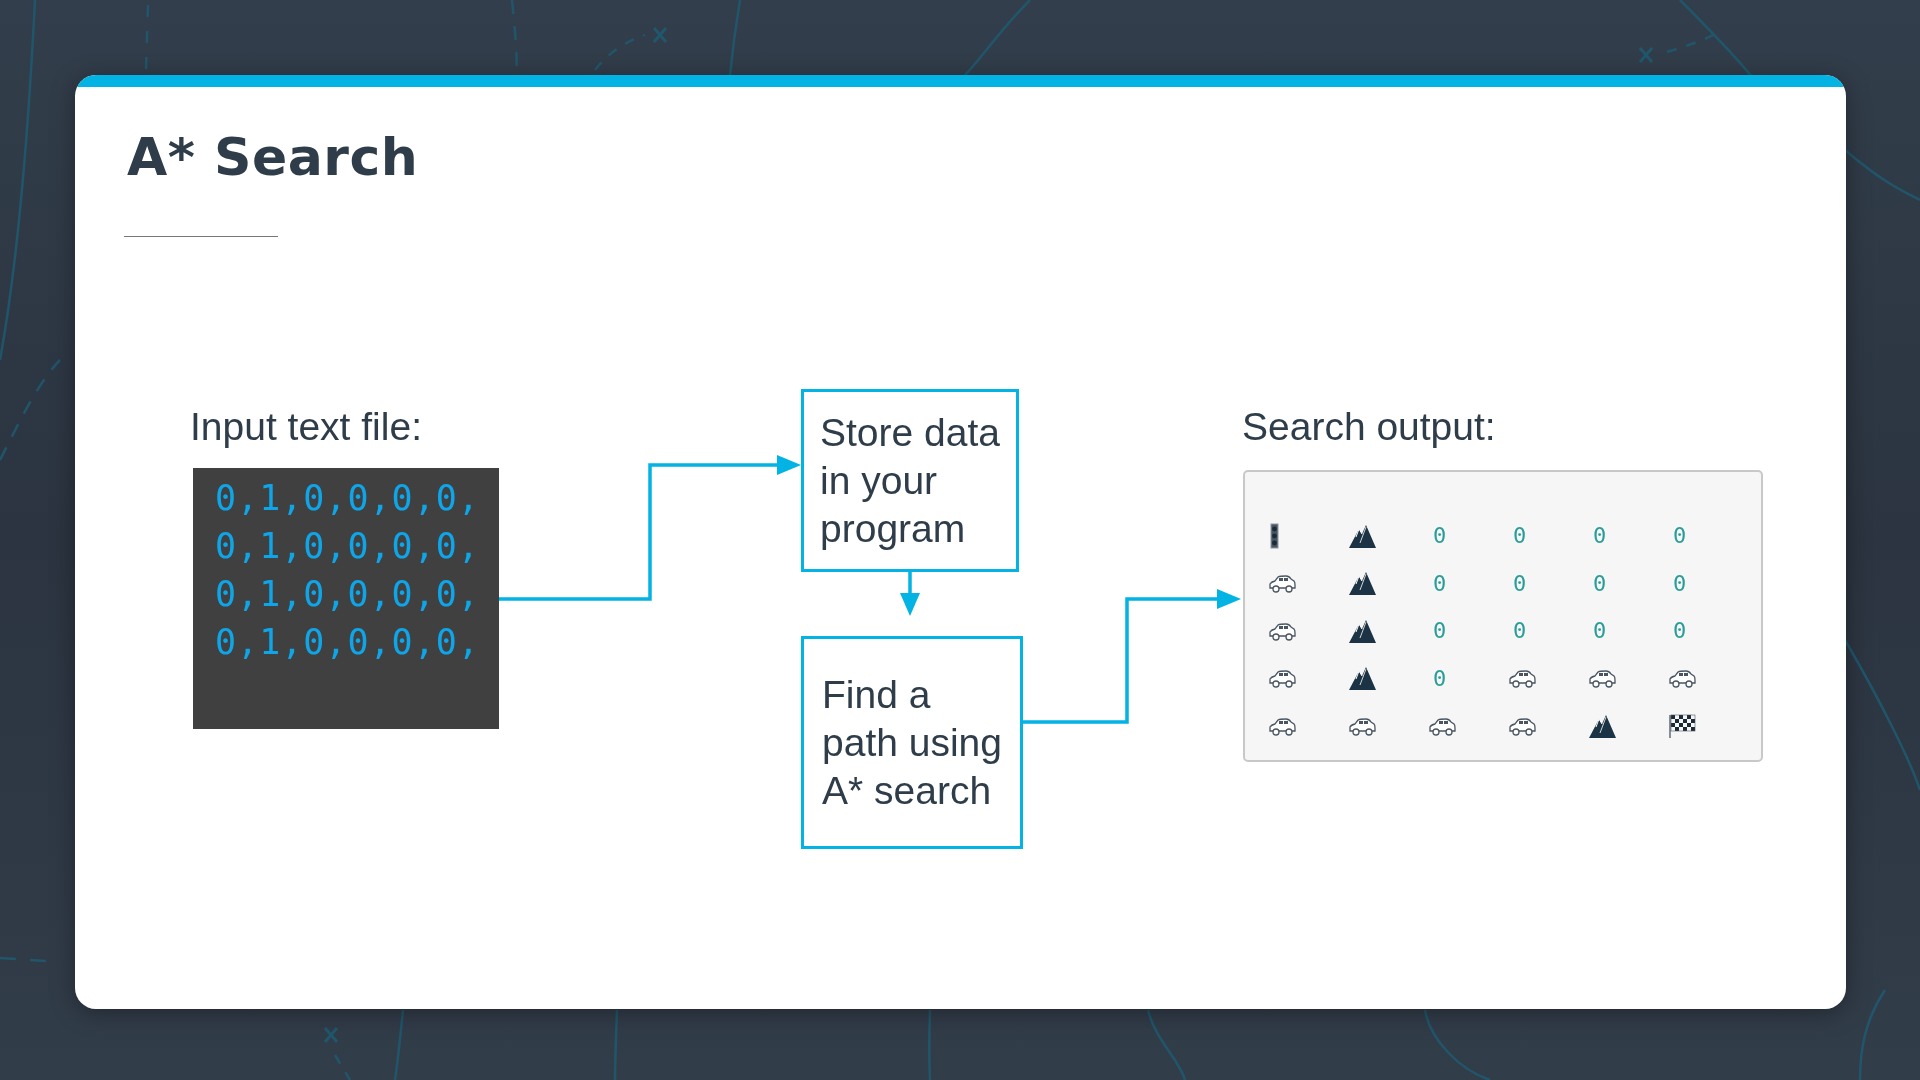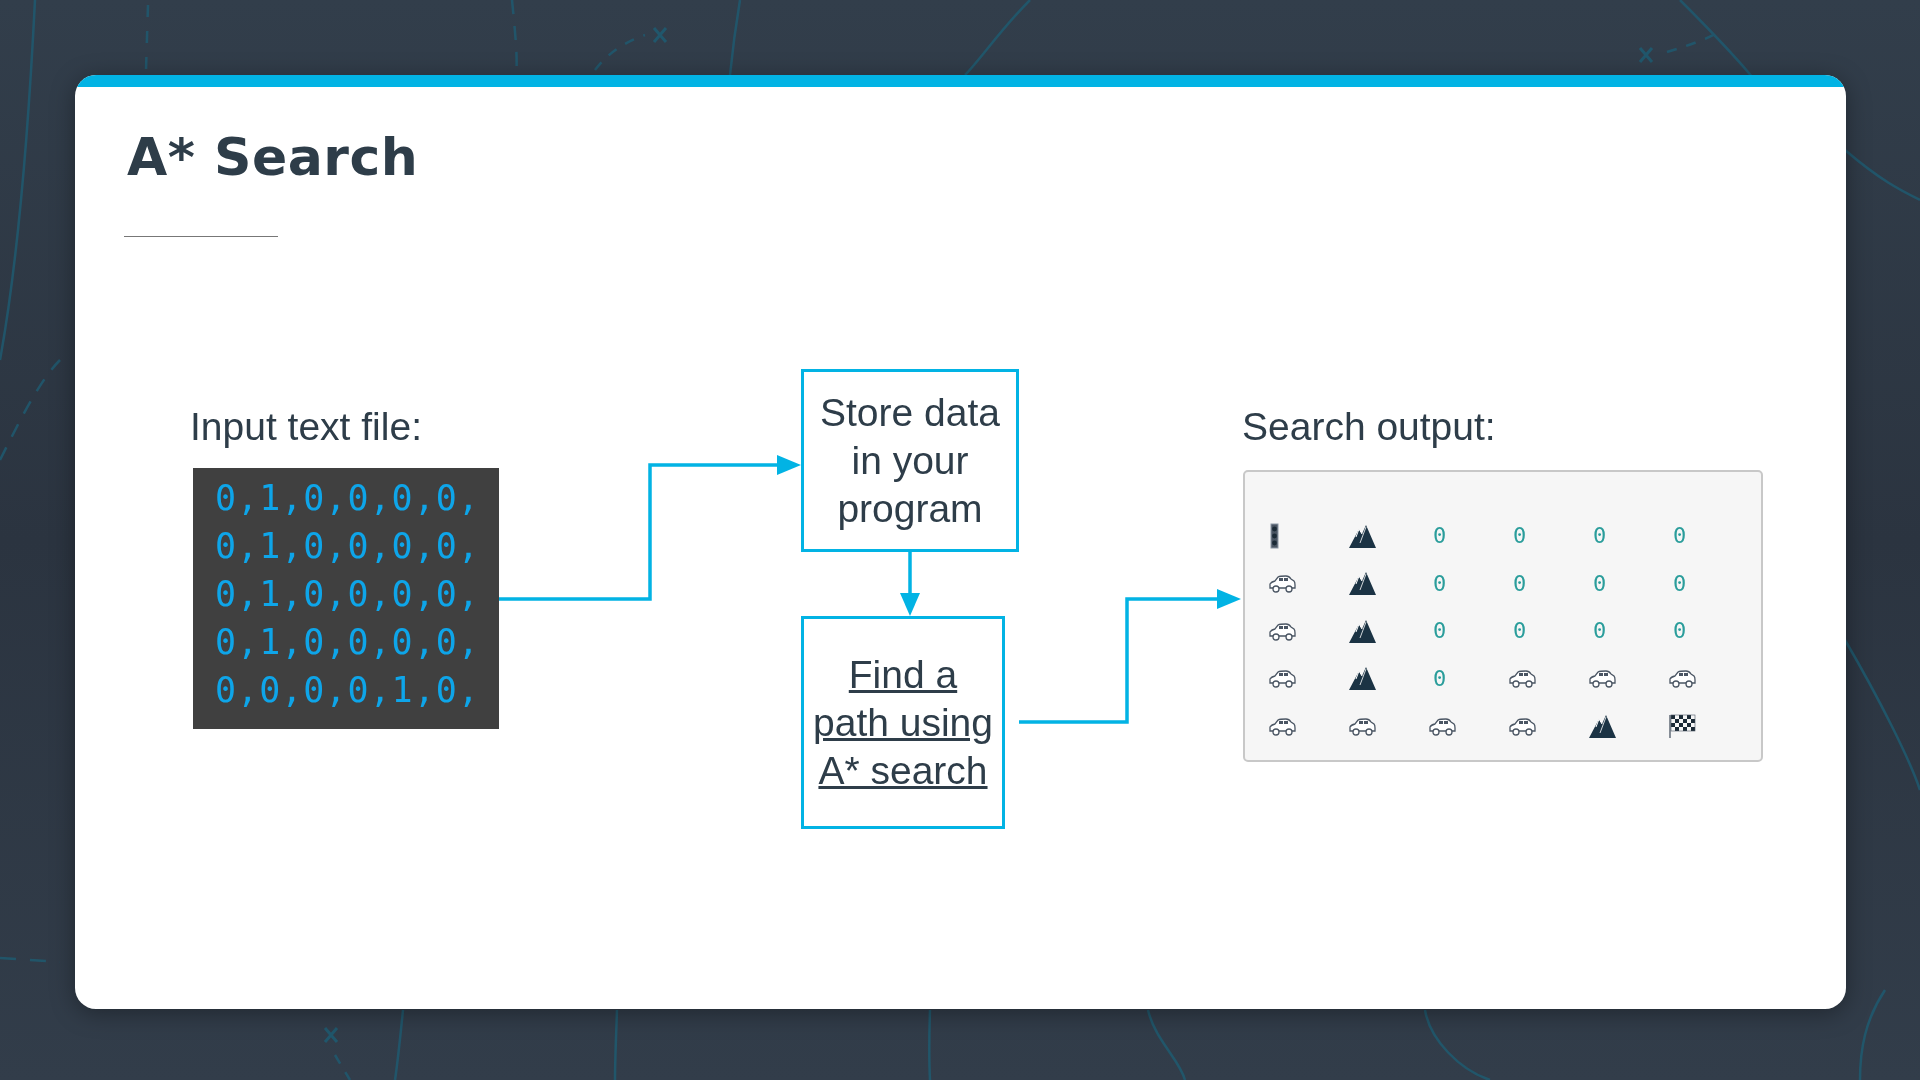--- a/index.html
+++ b/index.html
@@ -30,25 +30,25 @@
     position: absolute; left: 118px; top: 393px; width: 306px; height: 261px;
     background: #404040; box-sizing: border-box; padding: 6px 0 0 22px;
   }
   .code-line {
     font-family: "DejaVu Sans Mono", monospace; font-size: 35px; color: #0ea5e9;
     line-height: 48px; white-space: pre; letter-spacing: 1px;
   }
 
   .flow-box {
     position: absolute; box-sizing: border-box; border: 3px solid #02b3e4;
-    display: flex; align-items: center; justify-content: center; text-align: center;
-    font-size: 39px; color: #2e3d49; line-height: 48px; background: #fff;
+    display: flex; align-items: center; justify-content: center; 
+    font-size: 39px; color: #2e3d49; line-height: 48px; background: #fff; margin-top: 20px;
   }
   .box-store { left: 726px; top: 294px; width: 218px; height: 183px; }
-  .box-find  { left: 726px; top: 541px; width: 204px; height: 213px; text-decoration: underline; }
+  .box-find  { left: 726px; top: 541px; width: 222px; height: 213px; }
   .flow-text { white-space: pre-line; }
 
   .arrows { position: absolute; left: 0; top: 0; width: 1771px; height: 934px; pointer-events: none; }
 
   .output-box {
     position: absolute; left: 1168px; top: 395px; width: 520px; height: 292px;
     box-sizing: border-box; border: 2px solid #c8c8c8; border-radius: 5px;
     background: #f6f6f6;
   }
   .grid {
@@ -95,21 +95,20 @@
   <div class="card-topbar"></div>
   <h1 class="title">A* Search</h1>
   <div class="title-rule"></div>
 
   <div class="label input-label">Input text file:</div>
   <div class="code-box">
     <div class="code-line">0,1,0,0,0,0,</div>
     <div class="code-line">0,1,0,0,0,0,</div>
     <div class="code-line">0,1,0,0,0,0,</div>
     <div class="code-line">0,1,0,0,0,0,</div>
-    <div class="code-line">0,0,0,0,1,0,</div>
   </div>
 
   <svg class="arrows" viewBox="0 0 1771 934">
     <g fill="none" stroke="#02b3e4" stroke-width="3.5">
       <polyline points="424,524 575,524 575,390 702,390"></polyline>
       <polyline points="835,477 835,522"></polyline>
       <polyline points="944,647 1052,647 1052,524 1142,524"></polyline>
     </g>
     <g fill="#02b3e4">
       <polygon points="702,380 726,390 702,400"></polygon>

